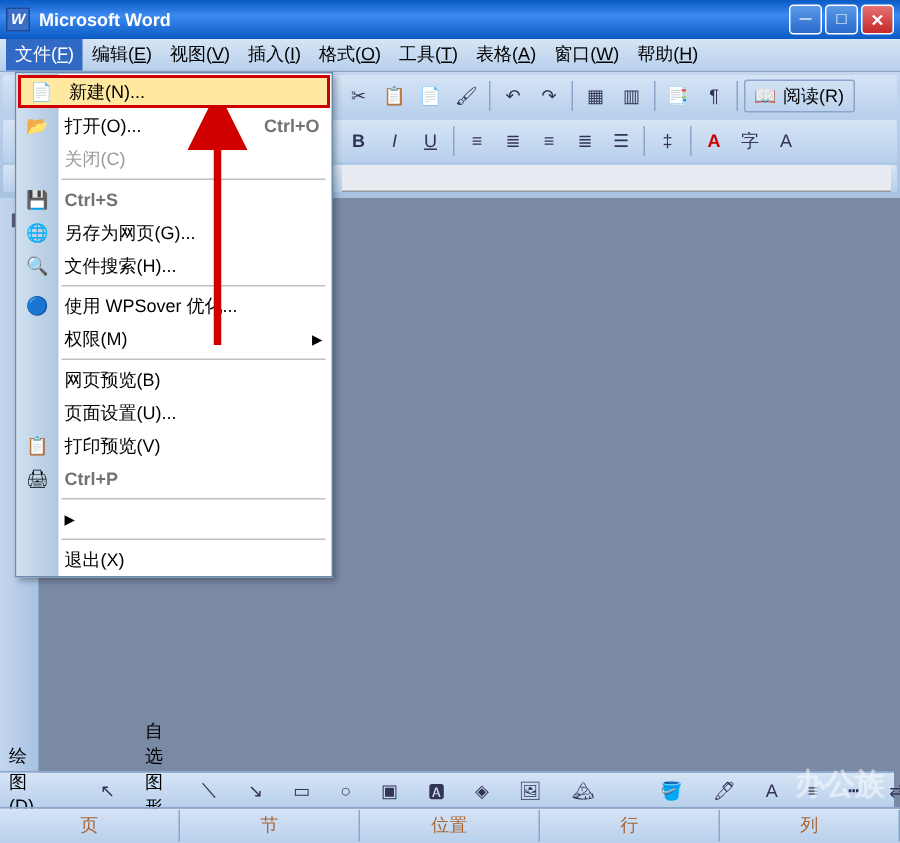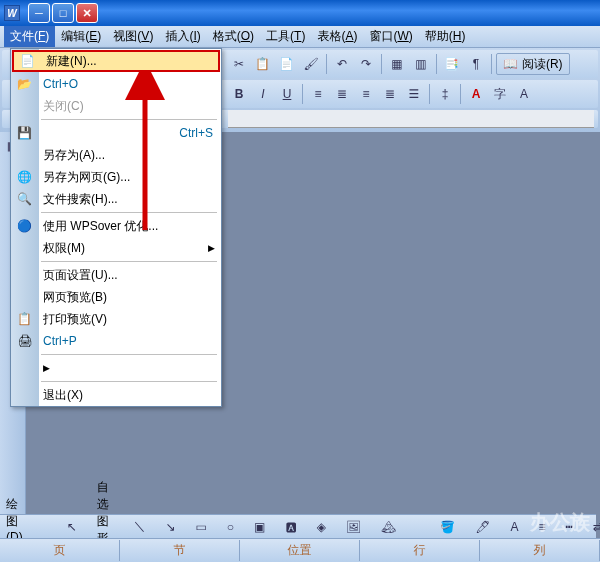--- a/index.html
+++ b/index.html
@@ -17,23 +17,23 @@
 .menubar .menu-item u { text-decoration: underline; }
 
 .container { display: flex; height: 490px; }
 
 .dropdown { position: absolute; top: 48px; left: 10px; width: 212px; background: #fff; border: 1px solid #6b8aad; box-shadow: 2px 2px 4px rgba(0,0,0,0.3); z-index: 100; }
 .dropdown .icon-strip { position: absolute; left: 0; top: 0; bottom: 0; width: 28px; background: linear-gradient(to right, #d0e0f0, #b0c8e0); }
 .dropdown .dd-item { position: relative; height: 22px; display: flex; align-items: center; padding-left: 32px; cursor: pointer; }
 .dropdown .dd-item.highlighted { margin: 1px; border: 2px solid #d00000; background: #ffe8a0; }
 .dropdown .dd-item .icon { position: absolute; left: 6px; width: 16px; height: 16px; display: flex; align-items: center; justify-content: center; font-size: 12px; }
 .dropdown .dd-item .label { flex: 1; }
-.dropdown .dd-item .shortcut { margin-right: 8px; color: #0369a1; }
+.dropdown .dd-item .shortcut { margin-right: 8px; color: #737373; font-weight: bold; }
 .dropdown .dd-item .arrow { margin-right: 6px; font-size: 9px; }
-.dropdown .dd-item.disabled { color: #999; justify-content: flex-end; }
+.dropdown .dd-item.disabled { color: #999; }
 .dropdown .sep { height: 1px; background: #c0c0c0; margin: 2px 4px 2px 30px; }
 
 .toolbar-area { background: linear-gradient(#c4d7ef, #a8c2e2); padding: 2px; }
 .toolbar-row { height: 28px; display: flex; align-items: center; gap: 2px; padding: 0 4px; background: linear-gradient(#d6e4f5, #b8d0ec); margin-bottom: 2px; border-radius: 2px; }
 .tbtn { width: 22px; height: 22px; display: flex; align-items: center; justify-content: center; cursor: pointer; border-radius: 2px; color: #335; font-size: 12px; }
 .tsep { width: 1px; height: 20px; background: #8aa5c9; margin: 0 2px; }
 .reading-btn { padding: 0 6px; height: 22px; border: 1px solid #8aa5c9; border-radius: 2px; display: flex; align-items: center; gap: 4px; }
 
 .left-gutter { width: 26px; background: linear-gradient(to right, #c4d7ef, #a8c2e2); border-right: 1px solid #8aa5c9; }
 .gutter-icon { width: 20px; height: 20px; margin: 4px auto; display: flex; align-items: center; justify-content: center; color: #557; }
@@ -49,20 +49,21 @@
 .statusbar { position: absolute; left: 0; right: 0; bottom: 0; height: 24px; background: linear-gradient(#d6e4f5, #b8d0ec); display: flex; align-items: center; border-top: 1px solid #8aa5c9; }
 .statusbar .cell { flex: 1; text-align: center; color: #aa6633; border-right: 1px solid #8aa5c9; padding: 2px 0; }
 
 .wm-logo { position: absolute; right: 10px; bottom: 26px; color: #fff; opacity: 0.5; font-size: 20px; font-weight: bold; z-index: 50; }
 </style>
 </head>
 <body>
 
 <div class="titlebar">
   <div class="app-icon">W</div>
+  <div class="title">Microsoft Word</div>
   <div class="winbtn">─</div>
   <div class="winbtn">□</div>
   <div class="winbtn close">✕</div>
 </div>
 
 <div class="menubar">
   <div class="menu-item active"><span>文件</span>(<u>F</u>)</div>
   <div class="menu-item"><span>编辑</span>(<u>E</u>)</div>
   <div class="menu-item"><span>视图</span>(<u>V</u>)</div>
   <div class="menu-item"><span>插入</span>(<u>I</u>)</div>
@@ -125,56 +126,54 @@
 </div>
 
 <div class="dropdown">
   <div class="icon-strip"></div>
   <div class="dd-item highlighted">
     <span class="icon">📄</span>
     <span class="label">新建(N)...</span>
   </div>
   <div class="dd-item">
     <span class="icon">📂</span>
+    <span class="label">打开(O)...</span>
     <span class="shortcut">Ctrl+O</span>
   </div>
   <div class="dd-item disabled">
     <span class="label">关闭(C)</span>
   </div>
   <div class="sep"></div>
   <div class="dd-item disabled">
     <span class="icon">💾</span>
     <span class="shortcut">Ctrl+S</span>
   </div>
   <div class="dd-item">
-    <span class="label">另存为(A)...</span>
-  </div>
-  <div class="dd-item">
     <span class="icon">🌐</span>
     <span class="label">另存为网页(G)...</span>
   </div>
   <div class="dd-item">
     <span class="icon">🔍</span>
     <span class="label">文件搜索(H)...</span>
   </div>
   <div class="sep"></div>
   <div class="dd-item">
     <span class="icon">🔵</span>
     <span class="label">使用 WPSover 优化...</span>
   </div>
   <div class="dd-item">
     <span class="label">权限(M)</span>
     <span class="arrow">▶</span>
   </div>
   <div class="sep"></div>
   <div class="dd-item">
+    <span class="label">网页预览(B)</span>
+  </div>
+  <div class="dd-item">
     <span class="label">页面设置(U)...</span>
-  </div>
-  <div class="dd-item">
-    <span class="label">网页预览(B)</span>
   </div>
   <div class="dd-item">
     <span class="icon">📋</span>
     <span class="label">打印预览(V)</span>
   </div>
   <div class="dd-item">
     <span class="icon">🖨</span>
     <span class="shortcut">Ctrl+P</span>
   </div>
   <div class="sep"></div>

